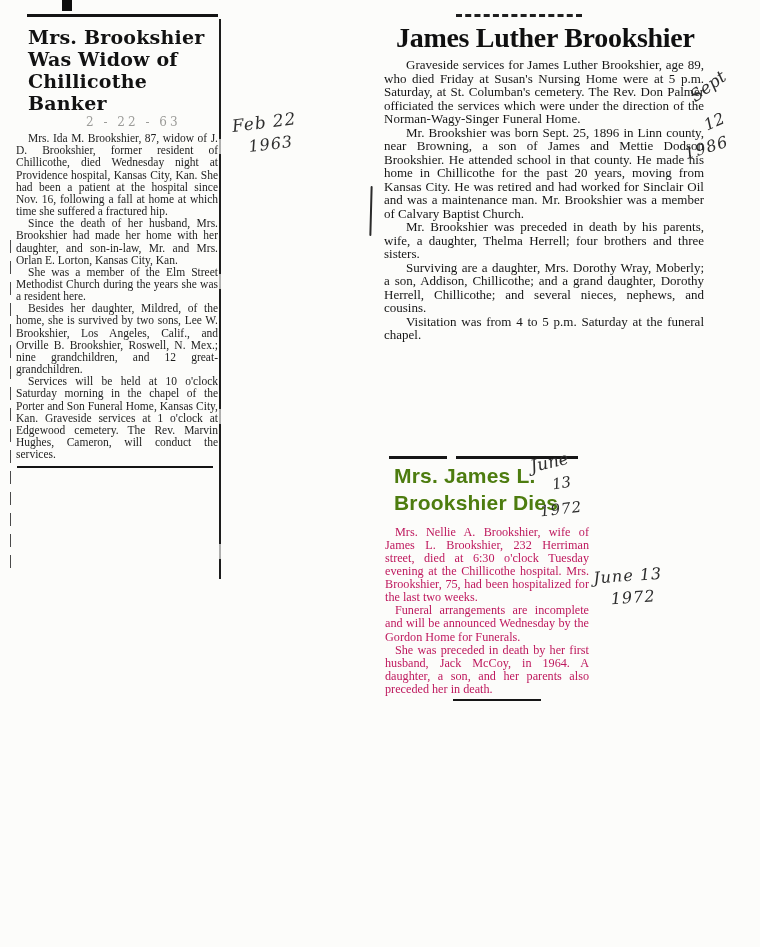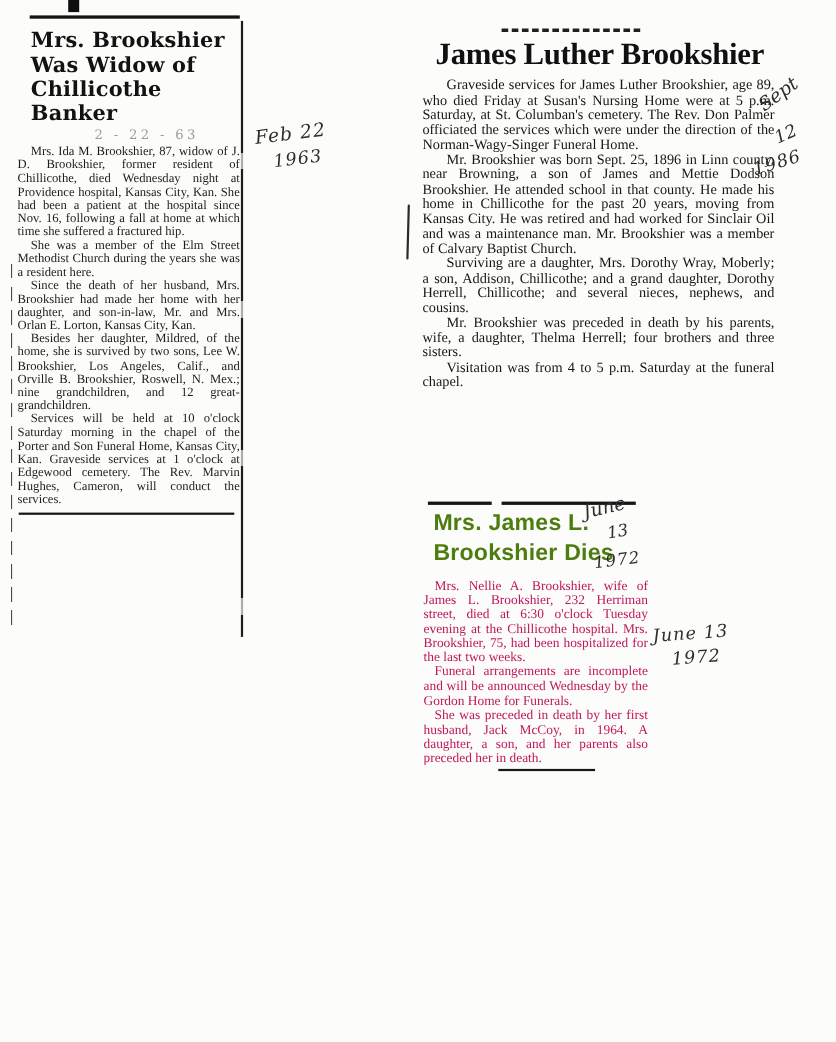--- a/index.html
+++ b/index.html
@@ -33,21 +33,21 @@
     font-family:"DejaVu Serif", serif;
   }
   #clip1 .body{
     margin:3px 0 0 8px;width:202px;
     font-size:11.5px;line-height:12.15px;
     text-align:justify;color:#1d1d1d;
   }
   #clip1 .body p{margin:0;text-indent:12px;}
   #clip1 .botrule{height:2px;background:#141414;width:196px;margin:6px 0 0 9px;}
   
-  #clip2{left:382px;top:16px;width:327px;}
+  #clip2{left:382px;top:4px;width:327px;}
   #clip2 .dashrule{border-top:3px dashed #1f1f1f;width:126px;margin:10px 0 0 74px;}
   #clip2 h1{
     margin:6px 0 5px 14px;
     font:bold 28px/1.08 "Liberation Serif", serif;
     letter-spacing:-.3px;color:#101010;white-space:nowrap;
   }
   #clip2 .body{
     margin:0 2px 0 2px;width:320px;
     font-size:13px;line-height:13.5px;
     text-align:justify;color:#151515;
@@ -98,36 +98,36 @@
 <div id="inkmark"></div>
 
 <div class="clip" id="clip1">
   <div class="toprule"></div>
   <div class="rightborder"></div>
   <div class="leftborder"></div>
   <h1>Mrs. Brookshier Was Widow of Chillicothe Banker</h1>
   <span class="pencil">2 - 22 - 63</span>
   <div class="body">
     <p>Mrs. Ida M. Brookshier, 87, widow of J. D. Brookshier, former resident of Chillicothe, died Wednesday night at Providence hospital, Kansas City, Kan. She had been a patient at the hospital since Nov. 16, following a fall at home at which time she suffered a fractured hip.</p>
+    <p>Since the death of her husband, Mrs. Brookshier had made her home with her daughter, and son-in-law, Mr. and Mrs. Orlan E. Lorton, Kansas City, Kan.</p>
     <p>She was a member of the Elm Street Methodist Church during the years she was a resident here.</p>
-    <p>Since the death of her husband, Mrs. Brookshier had made her home with her daughter, and son-in-law, Mr. and Mrs. Orlan E. Lorton, Kansas City, Kan.</p>
     <p>Besides her daughter, Mildred, of the home, she is survived by two sons, Lee W. Brookshier, Los Angeles, Calif., and Orville B. Brookshier, Roswell, N. Mex.; nine grandchildren, and 12 great-grandchildren.</p>
     <p>Services will be held at 10 o'clock Saturday morning in the chapel of the Porter and Son Funeral Home, Kansas City, Kan. Graveside services at 1 o'clock at Edgewood cemetery. The Rev. Marvin Hughes, Cameron, will conduct the services.</p>
   </div>
   <div class="botrule"></div>
 </div>
 
 <div class="clip" id="clip2">
   <div class="dashrule"></div>
   <h1>James Luther Brookshier</h1>
   <div class="body">
     <p>Graveside services for James Luther Brookshier, age 89, who died Friday at Susan's Nursing Home were at 5 p.m. Saturday, at St. Columban's cemetery. The Rev. Don Palmer officiated the services which were under the direction of the Norman-Wagy-Singer Funeral Home.</p>
     <p>Mr. Brookshier was born Sept. 25, 1896 in Linn county, near Browning, a son of James and Mettie Dodson Brookshier. He attended school in that county. He made his home in Chillicothe for the past 20 years, moving from Kansas City. He was retired and had worked for Sinclair Oil and was a maintenance man. Mr. Brookshier was a member of Calvary Baptist Church.</p>
+    <p>Mr. Brookshier was preceded in death by his parents, wife, a daughter, Thelma Herrell; four brothers and three sisters.</p>
     <p>Surviving are a daughter, Mrs. Dorothy Wray, Moberly; a son, Addison, Chillicothe; and a grand daughter, Dorothy Herrell, Chillicothe; and several nieces, nephews, and cousins.</p>
-    <p>Mr. Brookshier was preceded in death by his parents, wife, a daughter, Thelma Herrell; four brothers and three sisters.</p>
     <p>Visitation was from 4 to 5 p.m. Saturday at the funeral chapel.</p>
   </div>
 </div>
 
 <div class="clip" id="clip3">
   <div class="toprule"><i class="seg1"></i><i class="seg2"></i></div>
   <h2>
     <span>Mrs. James L.</span><br>
     <span>Brookshier Dies</span>
   </h2>

